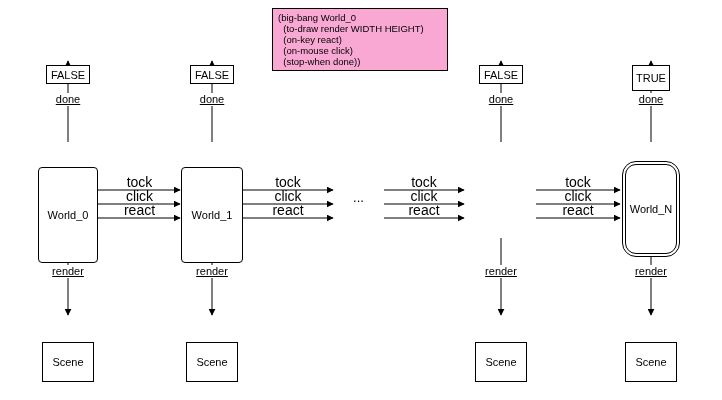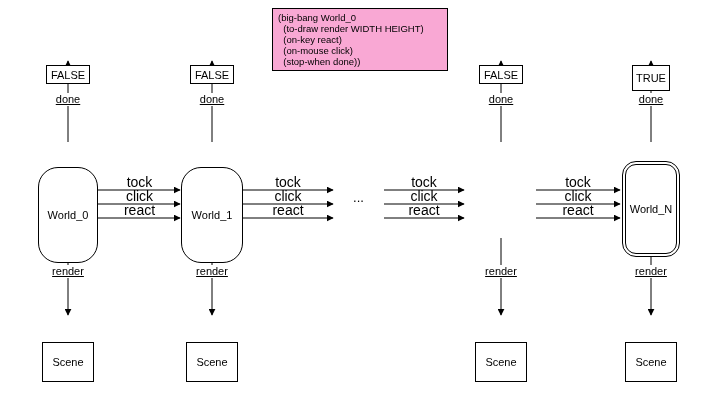--- a/index.html
+++ b/index.html
@@ -9,21 +9,21 @@
     background: #fff; color: #000;
     font-family: "Liberation Sans", sans-serif;
     overflow: hidden;
   }
   .arrows { position: absolute; left: 0; top: 0; z-index: 1; }
   .box {
     position: absolute; border: 1px solid #000; background: #fff;
     display: flex; align-items: center; justify-content: center;
     font-size: 11px; z-index: 2; margin-top: 25px;
   }
-  .world { border-radius: 20px; }
+  .world { border-radius: 4px; }
   .world.double { border-radius: 14px; }
   .inner-border {
     position: absolute; inset: 2px; border: 1px solid #000;
     border-radius: 11px; pointer-events: none;
   }
   .vlbl {
     position: absolute; font-size: 11px; line-height: 13px;
     background: #fff; padding: 0 3px; transform: translateX(-50%);
     z-index: 2; white-space: nowrap; text-decoration: underline;
   }

